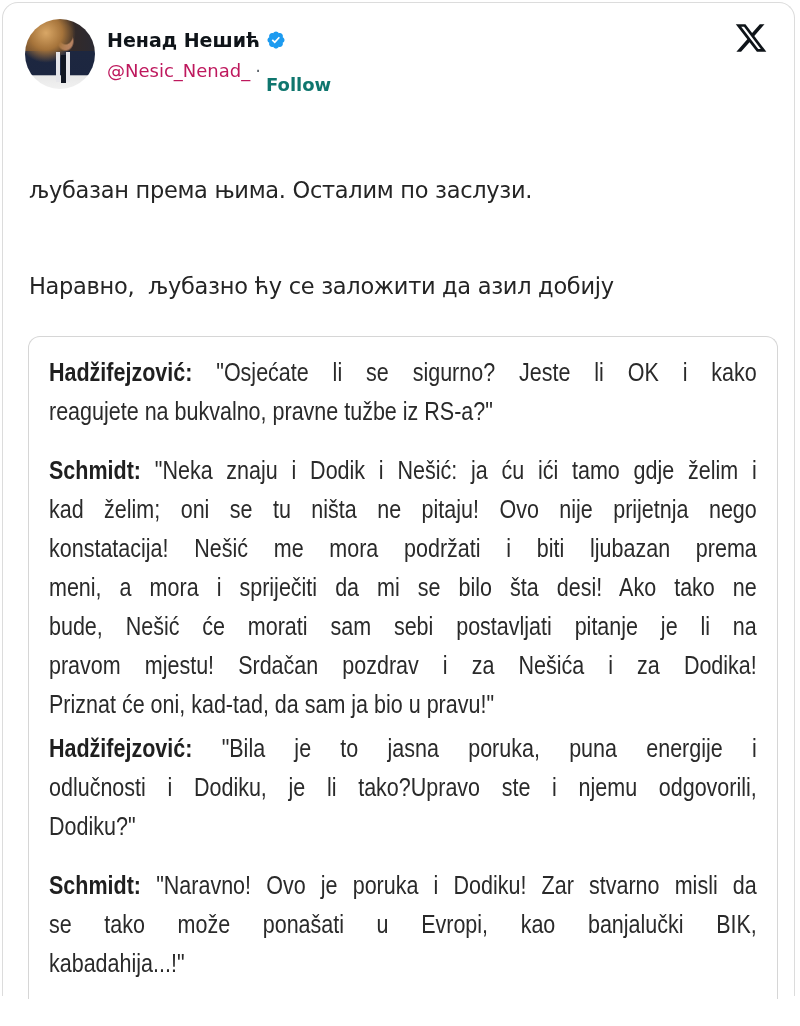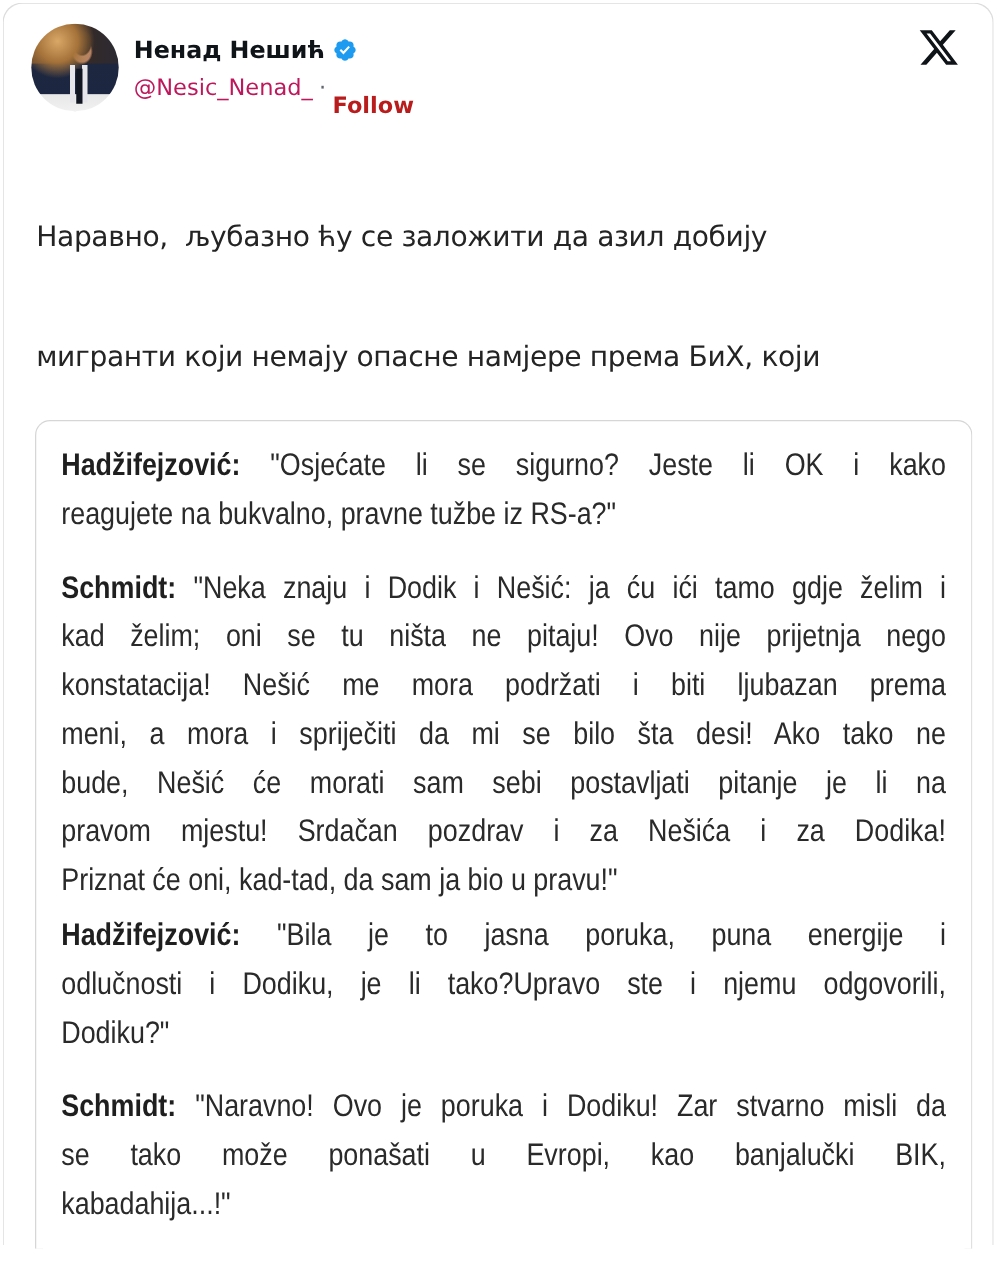--- a/index.html
+++ b/index.html
@@ -100,21 +100,21 @@
       font-family: "DejaVu Sans", sans-serif;
     }
     .dot {
       font-size: 18px;
       color: #60676e;
       margin: 0 5px;
     }
     .follow {
       font-size: 18px;
       font-weight: bold;
-      color: #b91c1c;
+      color: #0f766e;
       font-family: "DejaVu Sans", sans-serif;
       cursor: pointer;
       margin-top: 28px;
     }
     .x-logo {
       position: absolute;
       right: 26px;
       top: 18px;
       width: 34px;
       height: 34px;
@@ -202,20 +202,21 @@
     </div>
   </div>
 
   <div class="x-logo">
     <svg viewBox="0 0 24 24" width="34" height="34">
       <path fill="#0f1419" d="M18.244 2.25h3.308l-7.227 8.26 8.502 11.24H16.17l-5.214-6.817L4.99 21.75H1.68l7.73-8.835L1.254 2.25H8.08l4.713 6.231zm-1.161 17.52h1.833L7.084 4.126H5.117z"></path>
     </svg>
   </div>
 
   <div class="tweet-text">
+    <span class="line">љубазан према њима. Осталим по заслузи.</span>
     <span class="line">Наравно,  љубазно ћу се заложити да азил добију</span>
     <span class="line">мигранти који немају опасне намјере према БиХ, који</span>
     <span class="line">су угрожени у својој земљи, али и они морају бити у</span>
     <span class="line">Центру за мигранте у Блажују.</span>
   </div>
 
   <div class="quote-card">
 
     <div class="qa-block" style="top: 16px;">
       <span class="line"><span class="speaker">Hadžifejzović:</span> <span>"Osjećate li se sigurno? Jeste li OK i kako</span></span>

